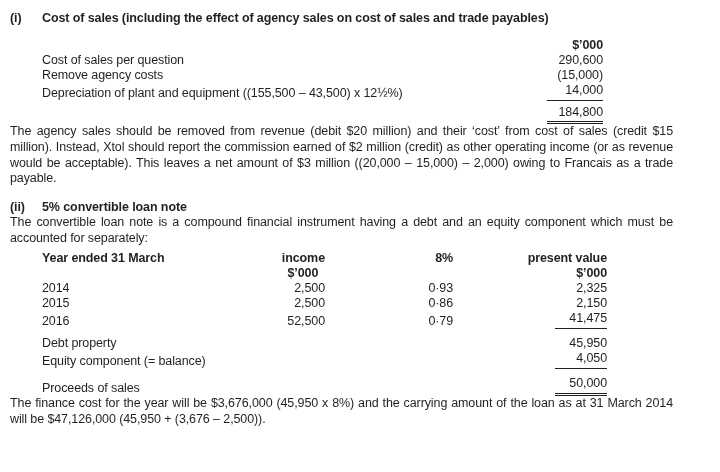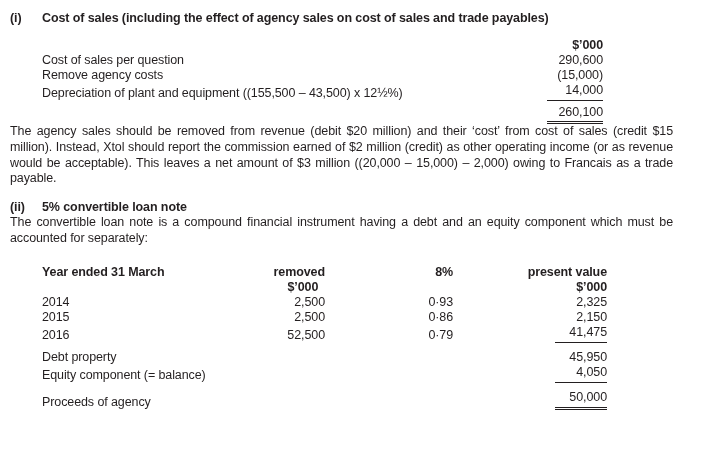--- a/index.html
+++ b/index.html
@@ -71,21 +71,21 @@
     padding-bottom: 2px;
   }
   .total-amt {
     border-bottom: 3px double #231f20;
     padding-bottom: 1px;
     margin-top: 4px;
   }
   
   .t2 {
     width: 565px;
-    margin-top: 18px;
+    margin-top: 4px;
   }
   .t2 .c-year { width: 208px; text-align: left; }
   .t2 .c-out  { width: 75px;  text-align: right; white-space: nowrap; }
   .t2 .c-fac  { width: 128px; text-align: right; white-space: nowrap; }
   .t2 .c-pv   { width: 154px; text-align: right; white-space: nowrap; }
   .pv-amt {
     display: inline-block;
     width: 52px;
     text-align: right;
   }
@@ -126,39 +126,39 @@
     <tr>
       <td>Remove agency costs</td>
       <td class="amt-col"><span class="amt">(15,000)</span></td>
     </tr>
     <tr>
       <td>Depreciation of plant and equipment ((155,500 – 43,500) x 12½%)</td>
       <td class="amt-col"><span class="amt rule-under">14,000</span></td>
     </tr>
     <tr>
       <td></td>
-      <td class="amt-col"><span class="amt total-amt">260,100</span></td>
+      <td class="amt-col"><span class="amt total-amt">184,800</span></td>
     </tr>
   </tbody>
     </table>
 
   <p class="para indent mt-para1">The agency sales should be removed from revenue (debit $20 million) and their ‘cost’ from cost of sales (credit $15 million). Instead, Xtol should report the commission earned of $2 million (credit) as other operating income (or as revenue would be acceptable). This leaves a net amount of $3 million ((20,000 – 15,000) – 2,000) owing to Francais as a trade payable.</p>
 
   <div class="h-row mt-h2">
     <span class="h-num">(ii)</span>
     <span class="h-txt">5% convertible loan note</span>
   </div>
 
   <p class="para indent mt-intro">The convertible loan note is a compound financial instrument having a debt and an equity component which must be accounted for separately:</p>
 
   <table class="t2 indent">
     <tbody>
         <tr>
       <td class="c-year bold">Year ended 31 March</td>
-      <td class="c-out bold">removed</td>
+      <td class="c-out bold">income</td>
       <td class="c-fac bold">8%</td>
       <td class="c-pv bold">present value</td>
     </tr>
     <tr>
       <td class="c-year"></td>
       <td class="c-out bold"><span>$’000</span>&nbsp;&nbsp;</td>
       <td class="c-fac"></td>
       <td class="c-pv bold"><span class="pv-amt">$’000</span></td>
     </tr>
     <tr>
@@ -187,20 +187,21 @@
       <td class="c-pv"><span class="pv-amt">45,950</span></td>
     </tr>
     <tr>
       <td class="c-year" colspan="3">Equity component (= balance)</td>
       <td class="c-pv"><span class="pv-amt pv-rule">4,050</span></td>
     </tr>
     <tr class="spacer-row">
           <td colspan="4"></td>
         </tr>
     <tr>
-      <td class="c-year" colspan="3">Proceeds of agency</td>
+      <td class="c-year" colspan="3">Proceeds of sales</td>
       <td class="c-pv"><span class="pv-amt pv-total">50,000</span></td>
     </tr>
   </tbody>
     </table>
 
+  <p class="para indent mt-close">The finance cost for the year will be $3,676,000 (45,950 x 8%) and the carrying amount of the loan as at 31 March 2014 will be $47,126,000 (45,950 + (3,676 – 2,500)).</p>
 
 </div>
 
 </body></html>

